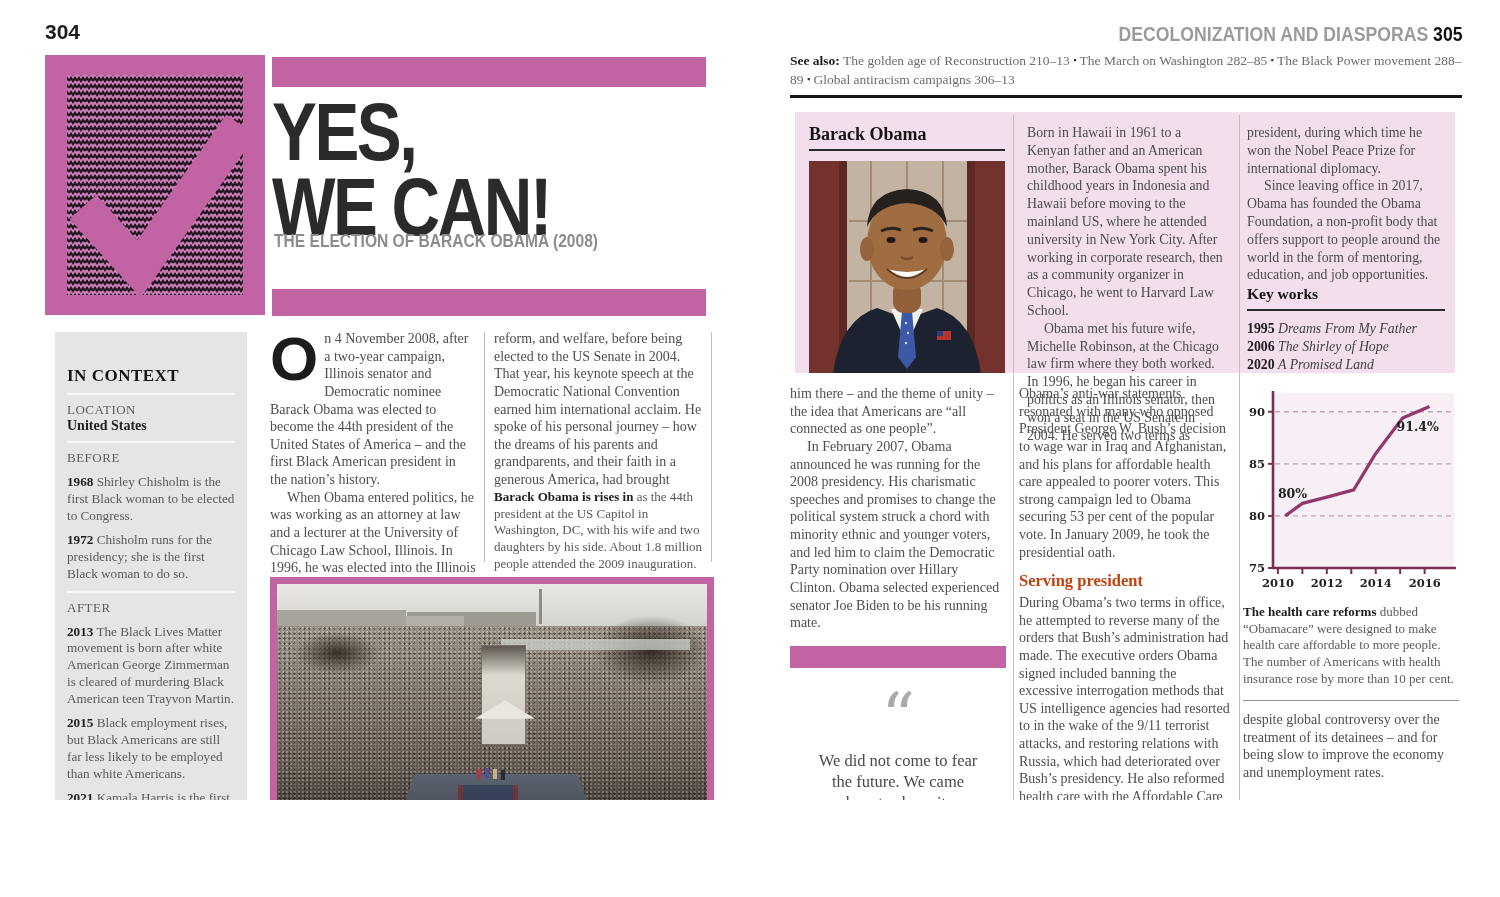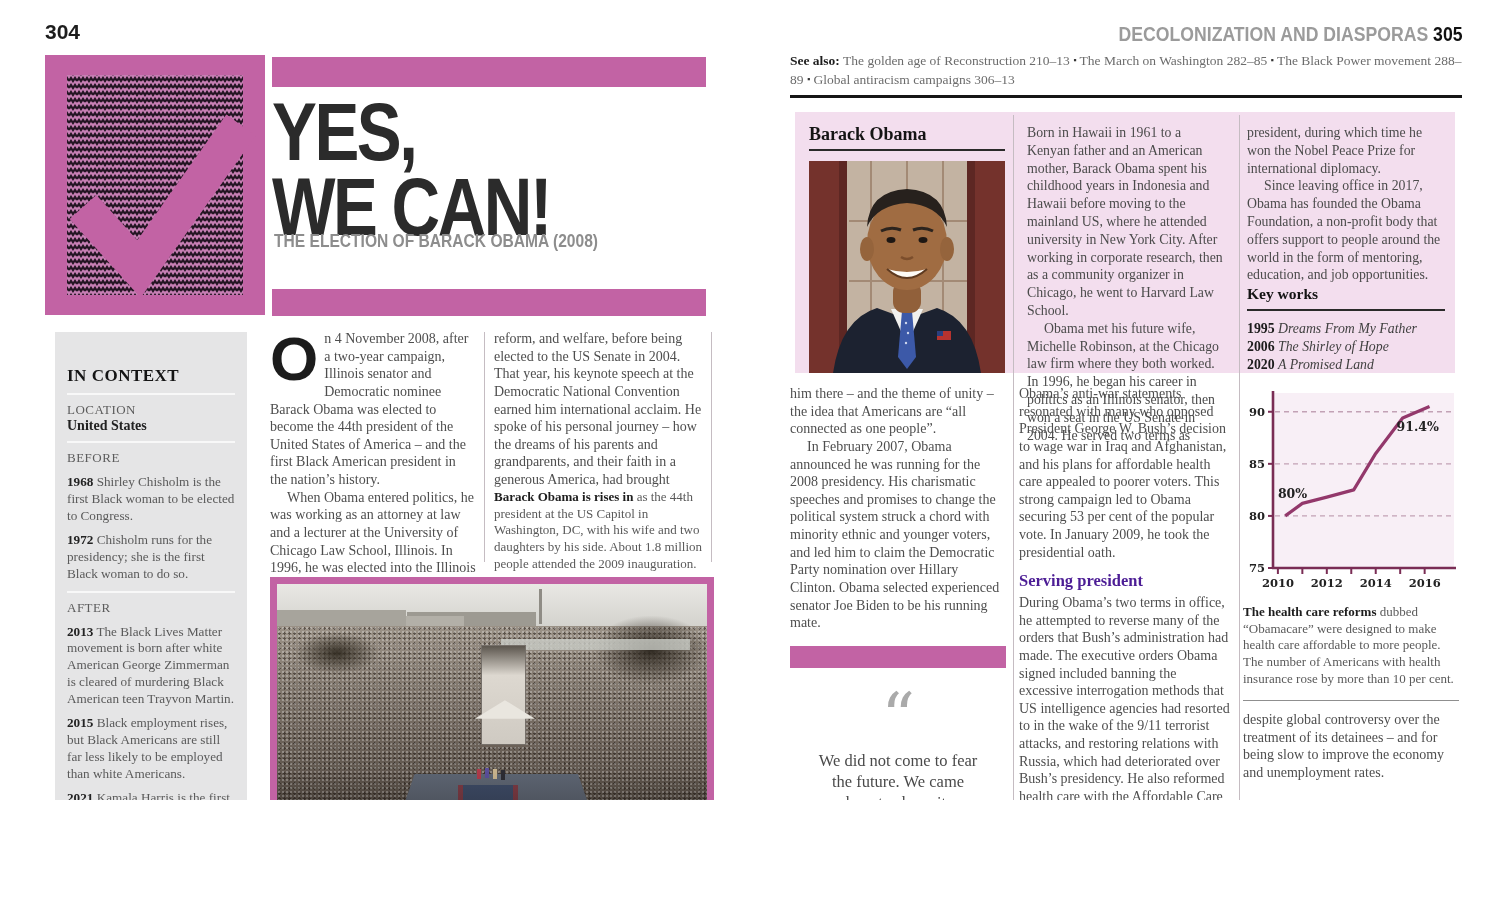--- a/index.html
+++ b/index.html
@@ -60,21 +60,21 @@
   .bio-col { width:200px; font-size:13.8px; line-height:1.29; color:#4b4b4b; }
   .bio-heading { font-size:18px; font-weight:bold; color:#141414; margin-bottom:4px; }
   .bio-heading-rule { height:2px; background:#2a2a2a; margin-bottom:10px; }
   .bio-photo { width:196px; height:212px; display:block; }
   .kw-heading { font-size:15.5px; font-weight:bold; color:#141414; }
   .kw-rule { height:2px; background:#2a2a2a; margin:5px 0 9px 0; }
   .kw-line { font-size:13.8px; line-height:1.3; color:#3f3f3f; }
   .kw-line b { color:#1c1c1c; }
 
   .rbody { position:absolute; top:385px; font-size:14px; line-height:1.26; color:#4e4e4e; }
-  .sect-head { font-family:"Liberation Serif",serif; font-weight:bold; font-size:16.5px; color:#4c1d95;
+  .sect-head { font-family:"Liberation Serif",serif; font-weight:bold; font-size:16.5px; color:#c2410c;
     margin:10px 0 2px 0; }
 
   .quote-block { margin-top:14px; }
   .q-bar { height:22px; background:#c263a4; }
   .q-inner { padding:4px 2px 0 2px; text-align:center; }
   .q-mark { font-family:"DejaVu Serif",serif; font-size:66px; line-height:.55; color:#aaaaaa; display:block; }
   .q-mark.open { margin:28px 0 14px 0; }
   .q-mark.close { margin:16px 0 26px 0; }
   .q-text { font-size:16.5px; line-height:1.28; color:#4a4a4a; }
   .q-name { font-size:19px; font-weight:bold; color:#101010; margin-top:2px; }

